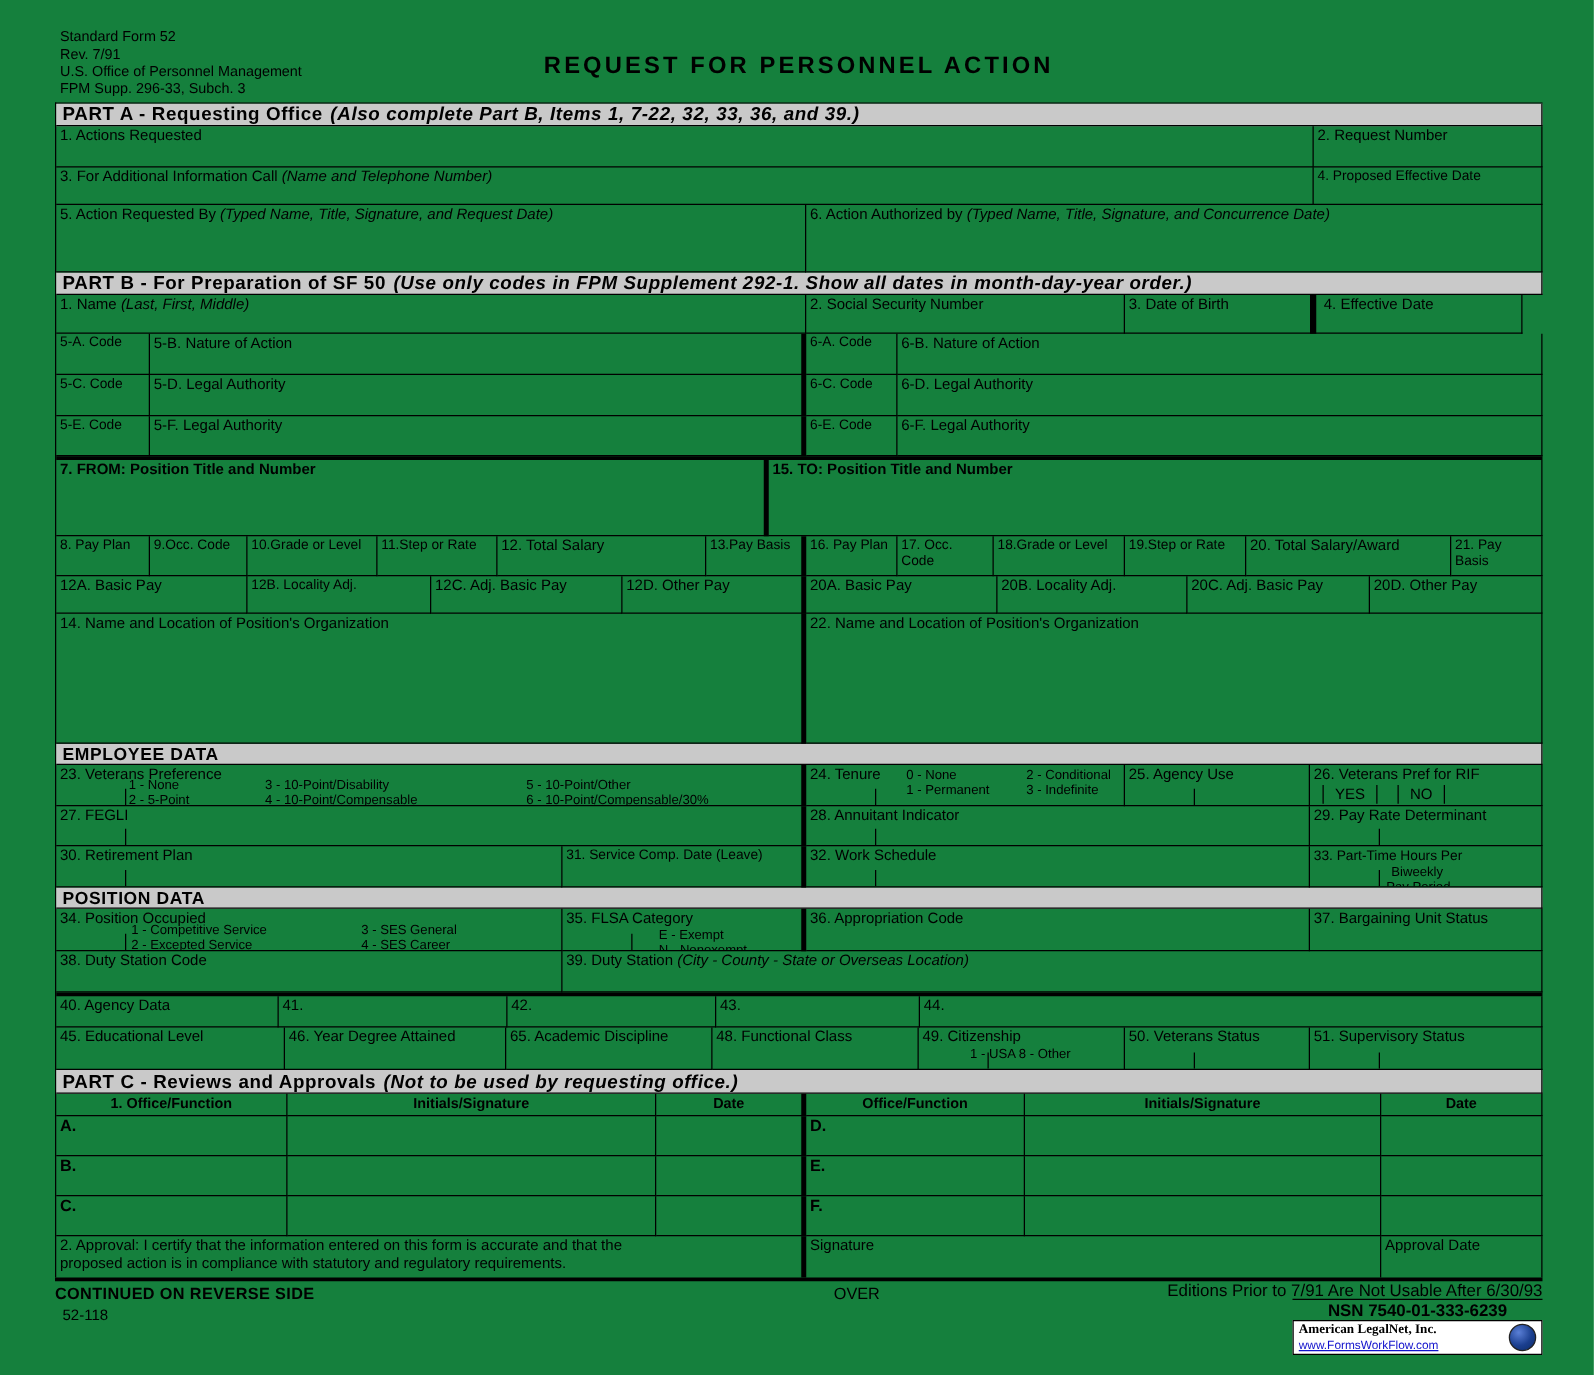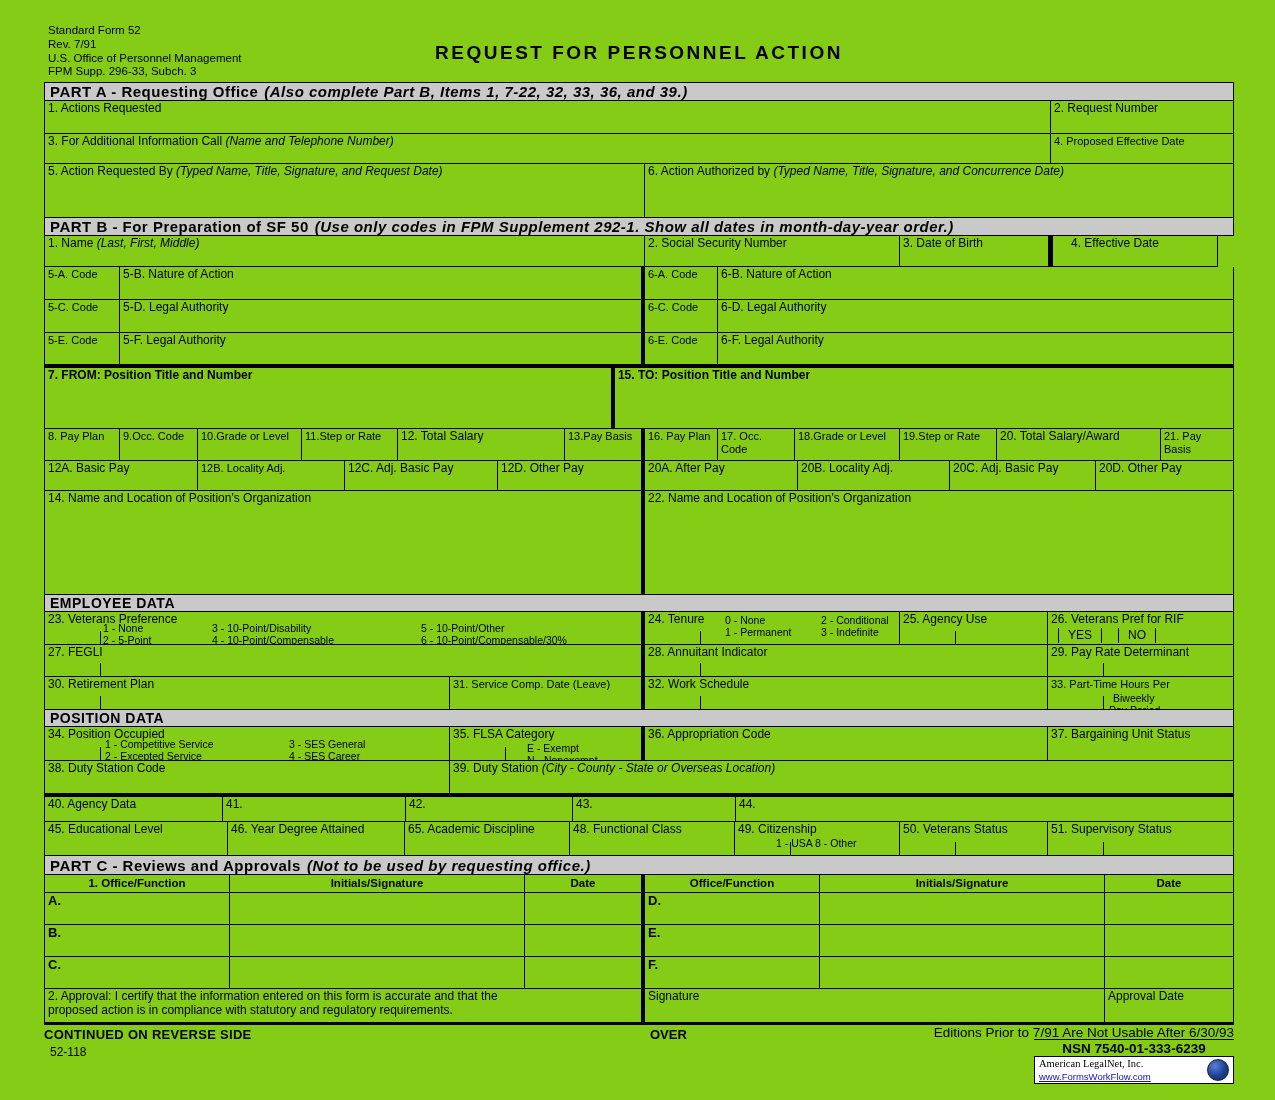--- a/index.html
+++ b/index.html
@@ -1,17 +1,17 @@
 <!DOCTYPE html>
 <html><head>
 <meta charset="utf-8">
 <style>
 *{box-sizing:border-box;margin:0;padding:0}
 body{font-family:"Liberation Sans",sans-serif;background:#fff}
-.page{position:relative;width:1275px;height:1100px;background:#84cc16;color:#000;overflow:hidden}
+.page{position:relative;width:1275px;height:1100px;background:#15803d;color:#000;overflow:hidden}
 .form{position:absolute;left:44px;top:24px;width:1190px}
 .head{position:relative;height:58px}
 .fid{font-size:11.5px;line-height:1.2;padding-left:4px}
 .title{position:absolute;left:0;right:0;top:18px;text-align:center;font-weight:bold;font-size:19px;letter-spacing:2.5px}
 .grid{border-left:1px solid #000;border-top:1px solid #000;width:1190px}
 .row{display:flex;align-items:stretch}
 .c{border-right:1px solid #000;border-bottom:1px solid #000;position:relative;padding:1px 3px;font-size:12px;line-height:1.15;overflow:hidden}
 .bar{background:#c9c9c9;border-right:1px solid #000;border-bottom:1px solid #000;font-weight:bold;font-size:14px;padding:0 5px;display:flex;align-items:center;gap:6px;letter-spacing:.5px}
 .bar-lg{font-size:15px}
 .note{font-style:italic}
@@ -26,25 +26,25 @@
 .tick{position:absolute;left:0;bottom:0;width:56px;height:13px;border-right:1px solid #000}
 .optgrid{position:absolute;display:grid;grid-auto-flow:column;grid-template-rows:repeat(2,auto);column-gap:4px}
 .ynrow{position:absolute;left:10px;bottom:1px;display:flex;gap:16px;align-items:flex-end}
 .ynbox{display:inline-block;border-left:1px solid #000;border-right:1px solid #000;padding:0 9px;height:15px;font-size:12px;line-height:15px}
 .chead{display:flex;justify-content:center;align-items:center;font-weight:bold;font-size:11.5px;text-align:center;padding:0}
 .letter{font-weight:bold;font-size:13px}
 .botbar{border-top:3px solid #000;width:1190px}
 .footer{position:relative;height:58px;padding-top:2px}
 .cont{font-weight:bold;font-size:13px;letter-spacing:.3px}
 .code{font-size:12px;margin-left:6px;margin-top:3px}
-.over{position:absolute;left:606px;top:2px;font-weight:bold;font-size:13px}
+.over{position:absolute;left:623px;top:2px;font-weight:normal;font-size:13px}
 .eds{position:absolute;right:0;top:0;font-size:13.5px}
 .nsnwrap{position:absolute;right:0;top:14px;width:200px;border-top:1px solid #000;text-align:center;font-weight:bold;font-size:13.5px;padding-top:1px}
 .badge{position:absolute;right:0;top:31px;width:200px;height:28px;border:1px solid #000;display:flex;align-items:center;padding:1px 4px;gap:6px;background:#fff}
-.badge .vn{font-family:"Liberation Serif",serif;font-weight:normal;font-size:10.5px;line-height:1.15}
+.badge .vn{font-family:"Liberation Serif",serif;font-weight:bold;font-size:10.5px;line-height:1.15}
 .badge .vu{font-size:9.5px;color:#1111cc;text-decoration:underline}
 .globe{width:22px;height:22px;border-radius:50%;background:radial-gradient(circle at 35% 30%,#5a7fd6 0%,#1b3f8f 55%,#0a2a66 100%);border:1px solid #222;margin-left:auto;flex:none}
 .lb33{font-size:11px}
 </style>
 </head>
 <body>
 
 <div class="page">
  <div class="form">
 
@@ -108,21 +108,21 @@
       <div class="c" style="width:600px">
         <span>1. Name</span>
         <span class="it">(Last, First, Middle)</span>
       </div>
       <div class="c" style="width:255px">
         <span>2. Social Security Number</span>
       </div>
       <div class="c nbr" style="width:148px">
         <span>3. Date of Birth</span>
       </div>
-      <div class="c" style="width:170px;border-left:5px solid #000;padding-left:18px">
+      <div class="c" style="width:170px;border-left:5px solid #000;padding-left:6px">
         <span>4. Effective Date</span>
       </div>
     </div>
 
 
     <div class="row" style="height:33px">
       <div class="c sm" style="width:75px"><span>5-A. Code</span></div>
       <div class="c dvr" style="width:525px"><span>5-B. Nature of Action</span></div>
       <div class="c sm" style="width:73px"><span>6-A. Code</span></div>
       <div class="c" style="width:516px"><span>6-B. Nature of Action</span></div>
@@ -164,21 +164,21 @@
       <div class="c sm" style="width:97px"><span>19.Step or Rate</span></div>
       <div class="c" style="width:164px"><span>20. Total Salary/Award</span></div>
       <div class="c sm" style="width:73px"><span>21. Pay Basis</span></div>
     </div>
 
     <div class="row" style="height:30px">
       <div class="c" style="width:153px"><span>12A. Basic Pay</span></div>
       <div class="c sm" style="width:147px"><span>12B. Locality Adj.</span></div>
       <div class="c" style="width:153px"><span>12C. Adj. Basic Pay</span></div>
       <div class="c dvr" style="width:147px"><span>12D. Other Pay</span></div>
-      <div class="c" style="width:153px"><span>20A. After Pay</span></div>
+      <div class="c" style="width:153px"><span>20A. Basic Pay</span></div>
       <div class="c" style="width:152px"><span>20B. Locality Adj.</span></div>
       <div class="c" style="width:146px"><span>20C. Adj. Basic Pay</span></div>
       <div class="c" style="width:138px"><span>20D. Other Pay</span></div>
     </div>
 
     <div class="row" style="height:104px">
       <div class="c dvr" style="width:600px">
         <span>14. Name and Location of Position's Organization</span>
       </div>
       <div class="c" style="width:589px">

